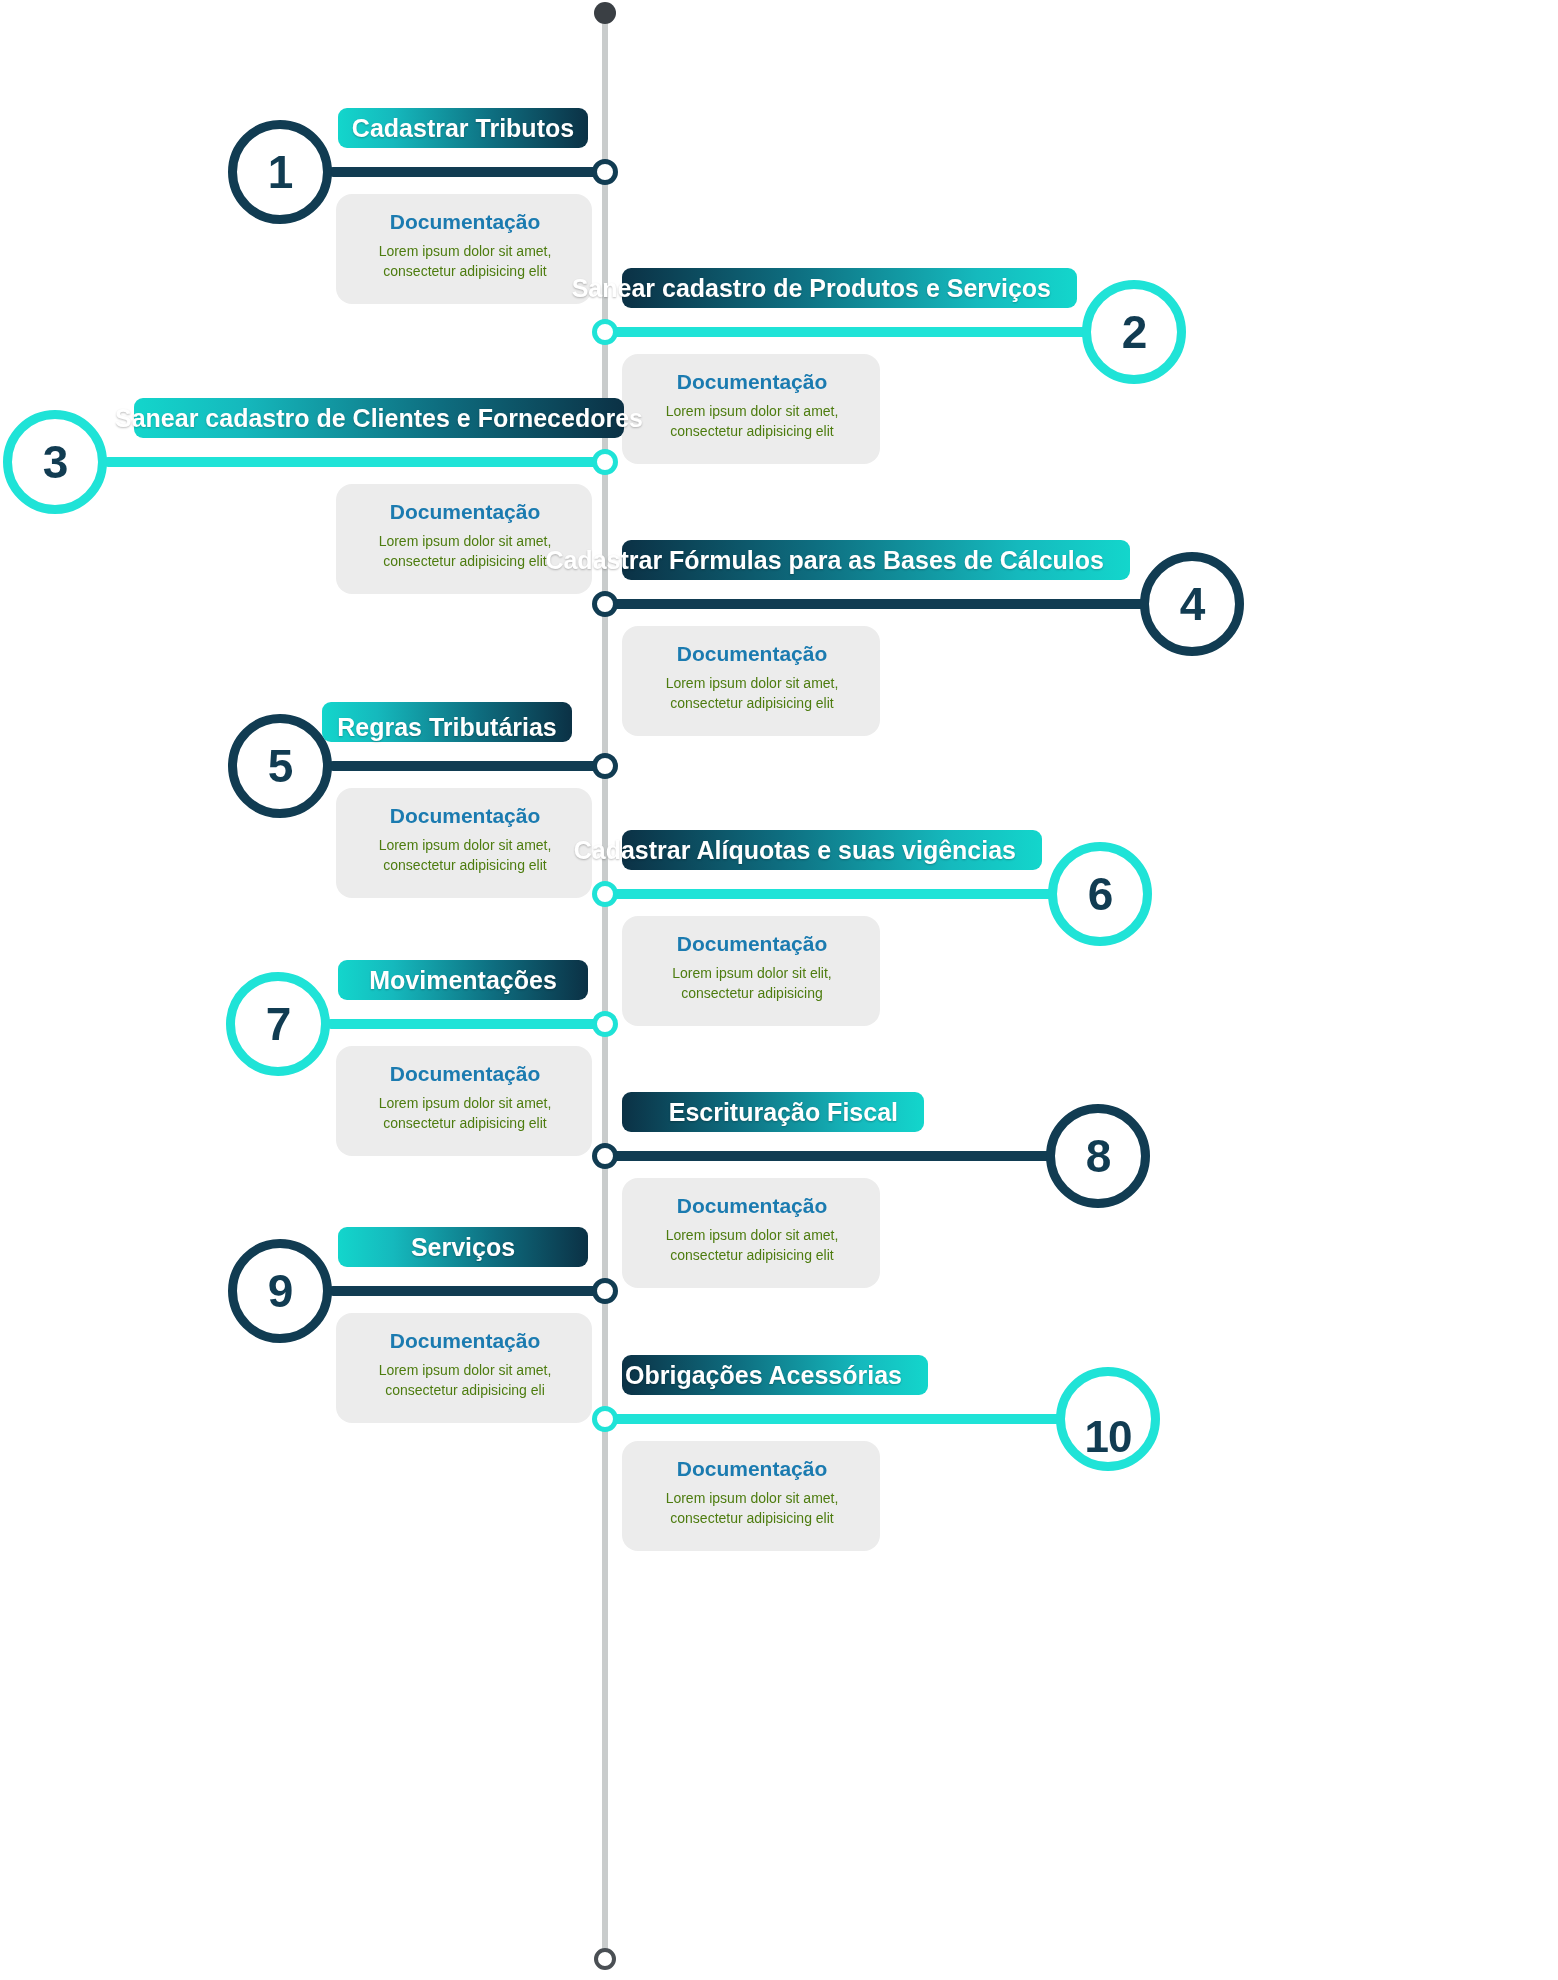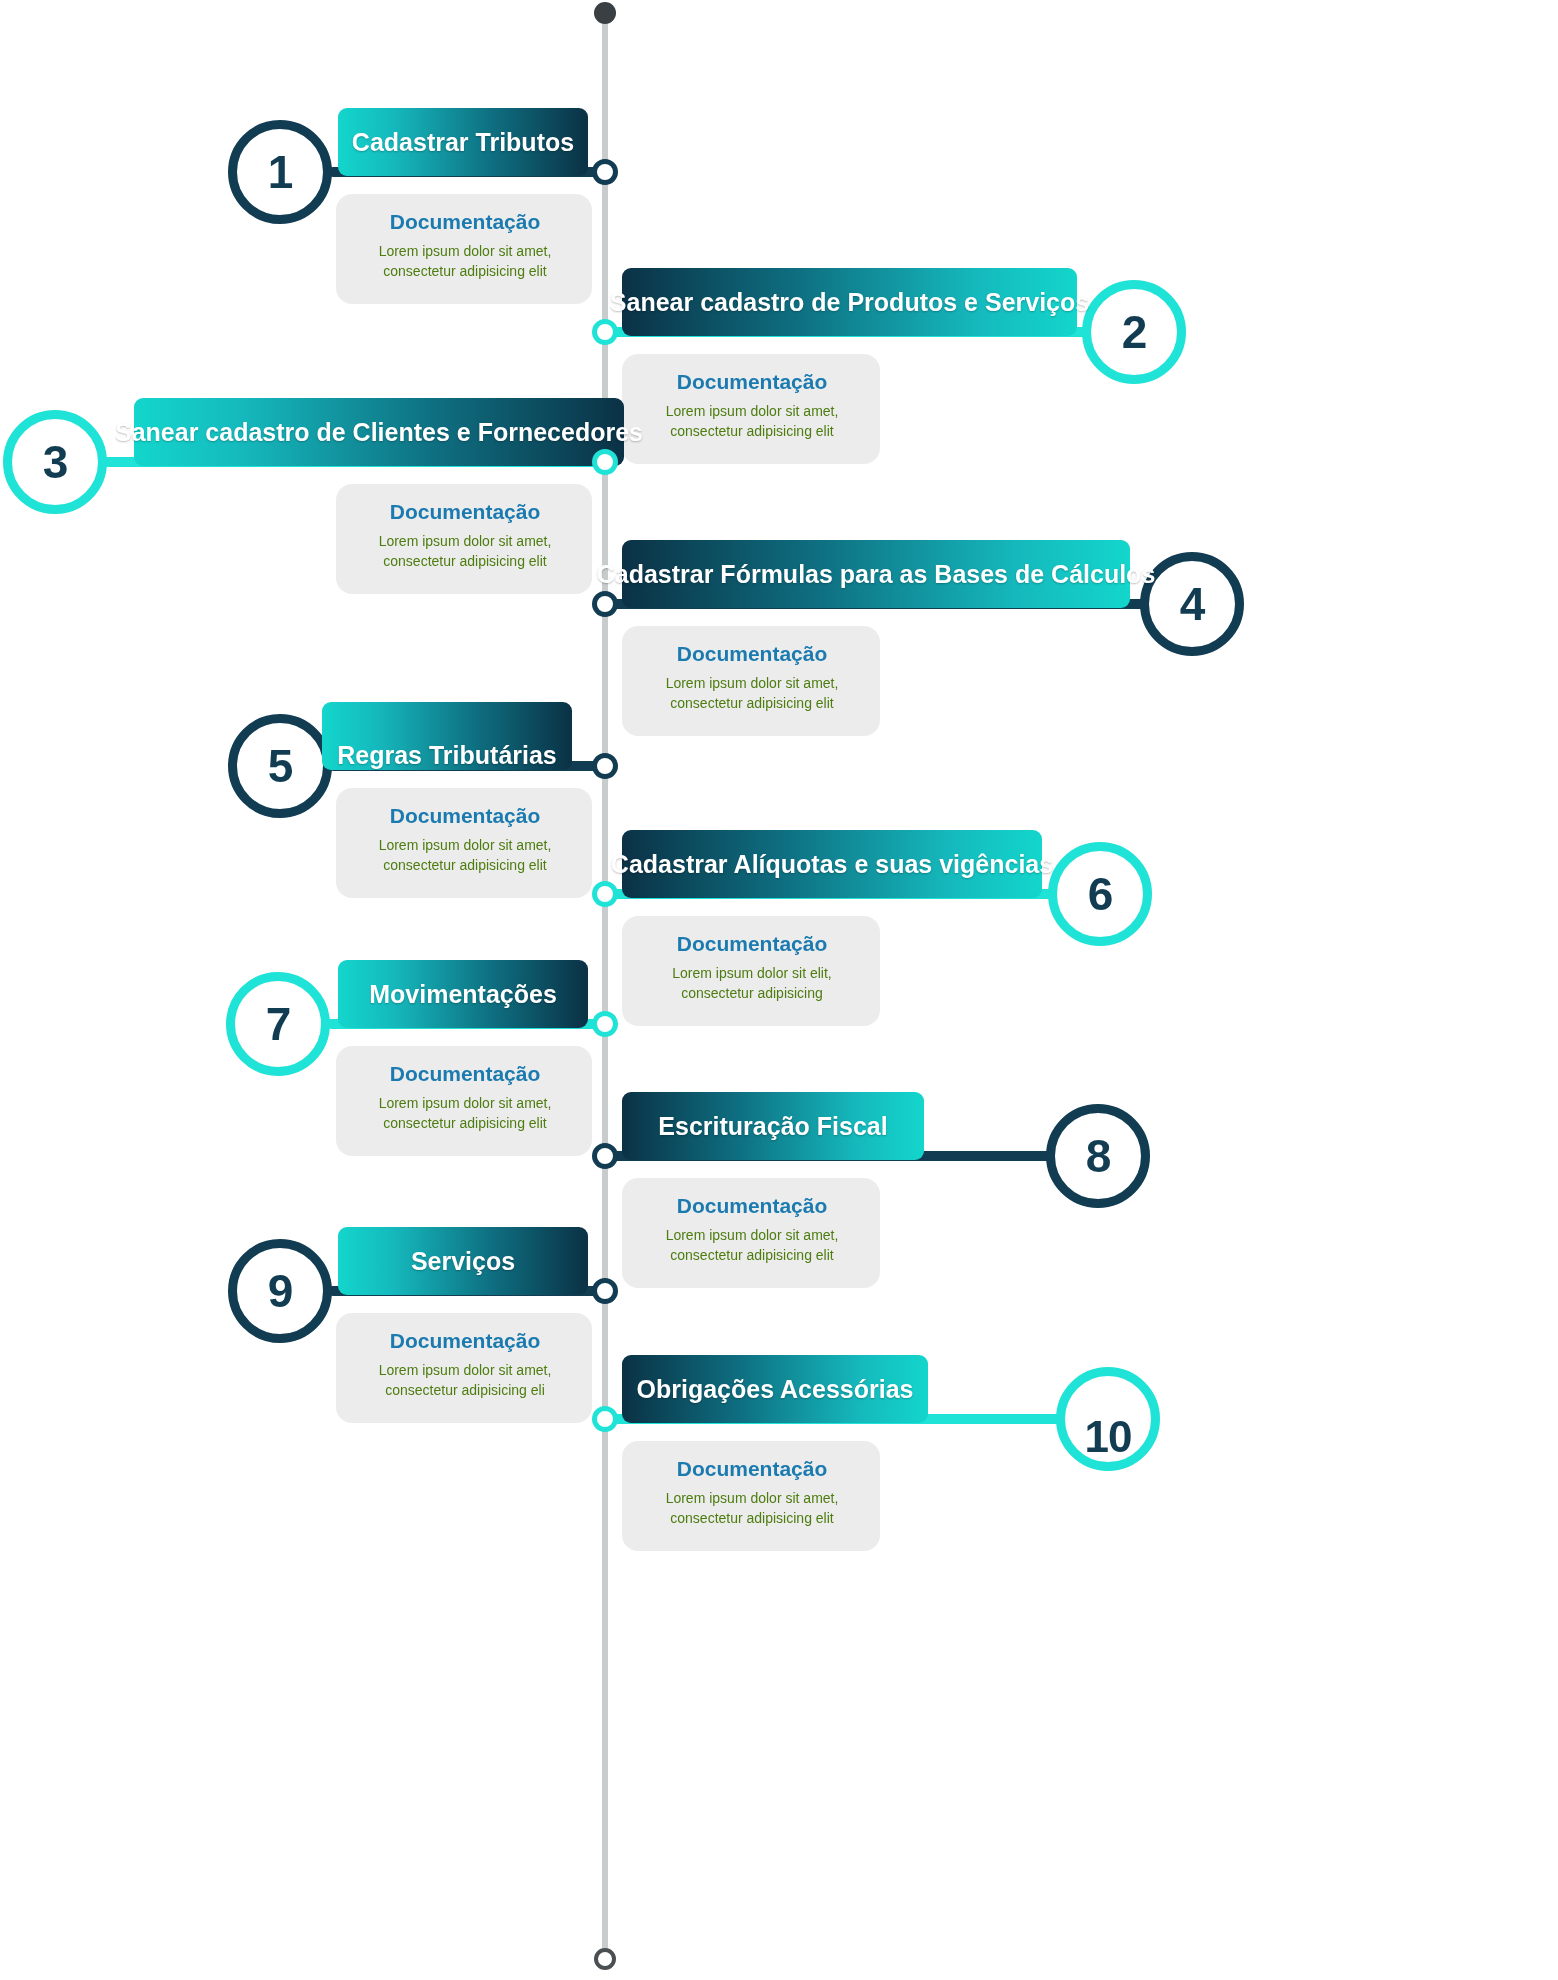--- a/index.html
+++ b/index.html
@@ -48,33 +48,34 @@
     top:-52px;box-sizing:border-box;background:#ffffff;
     display:flex;align-items:center;justify-content:center;
     font-size:46px;font-weight:bold;letter-spacing:-1px;
   }
   .numcircle.navy{border:9px solid #113C52;color:#113C52;}
   .numcircle.cyan{border:9px solid #1FE3D7;color:#113C52;}
   .numcircle.ten{font-size:44px;align-items:flex-end;}
 
   
   .title-pill{
-    position:absolute;height:68px;border-radius:9px;
+    position:absolute;height:40px;border-radius:9px;
     display:flex;align-items:center;justify-content:center;
     color:#ffffff;font-size:25px;font-weight:bold;
     padding:0 26px;box-sizing:border-box;white-space:nowrap;
     text-shadow:0 1px 2px rgba(0,0,0,.25);
   }
   
   .title-pill.left{
     background:linear-gradient(90deg,#13D6CC 0%,#15B9BD 22%,#0E6E80 62%,#0B3145 100%);
   }
   
   .title-pill.right{
     background:linear-gradient(90deg,#0B3145 0%,#0E6E80 38%,#15B9BD 78%,#13D6CC 100%);
+    justify-content:flex-end;
   }
 
   
   .doc-card{
     position:absolute;width:256px;border-radius:16px;
     background:#ececec;padding:16px 14px 22px 16px;box-sizing:border-box;
     text-align:center;
   }
   .doc-title{
     color:#1b7bb0;font-size:21px;font-weight:bold;margin-bottom:7px;

